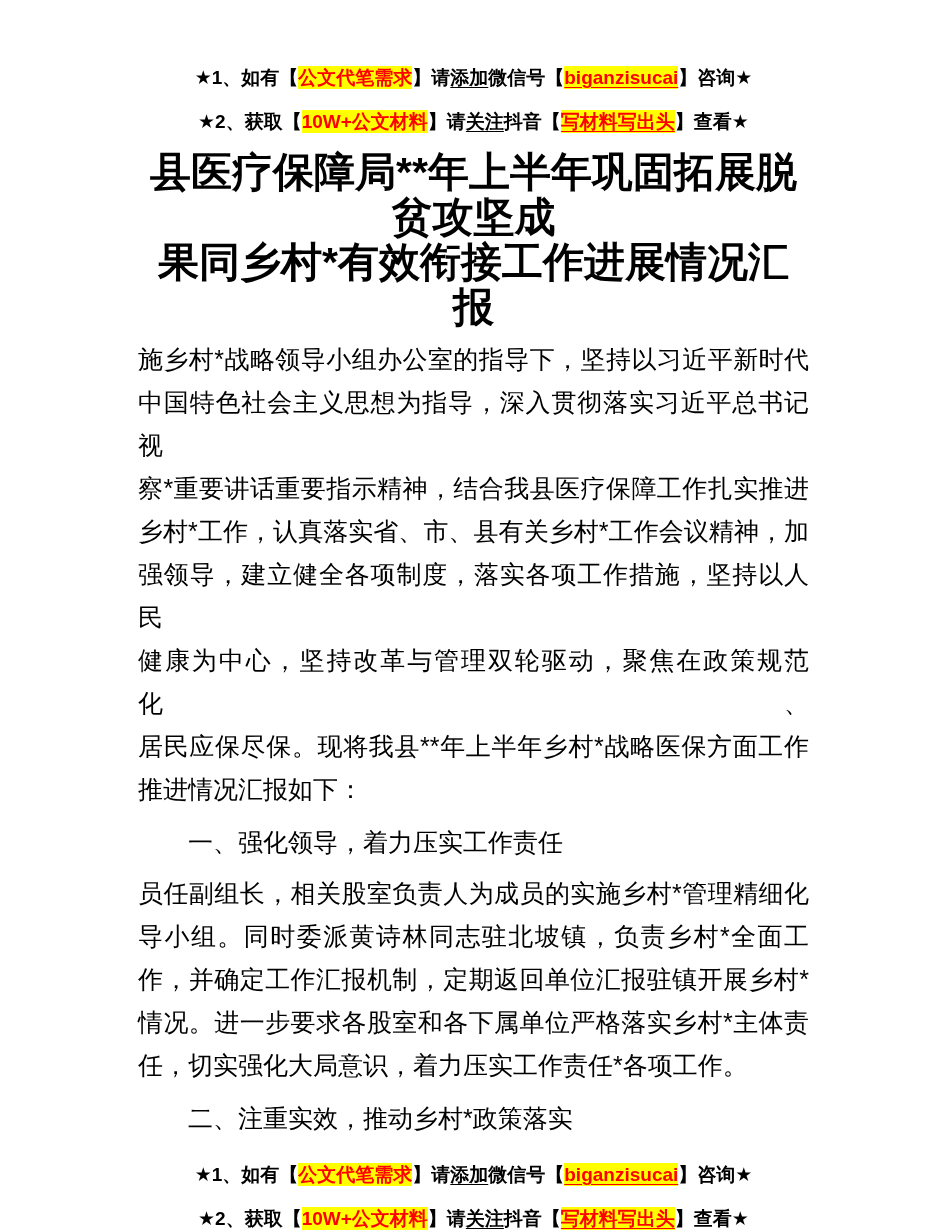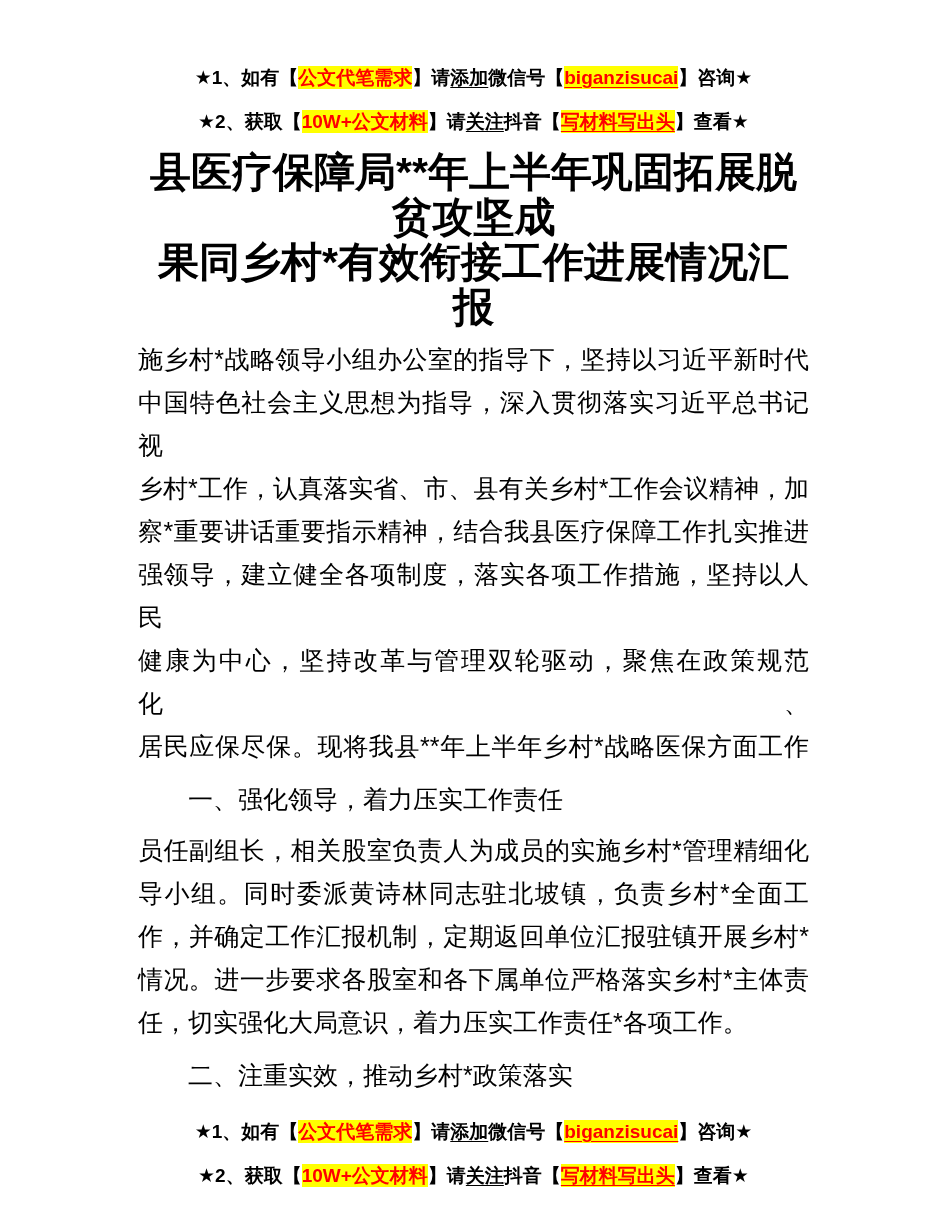--- a/index.html
+++ b/index.html
@@ -85,25 +85,26 @@
 
     <div class="doc-title">
       <div>县医疗保障局**年上半年巩固拓展脱贫攻坚成</div>
       <div>果同乡村*有效衔接工作进展情况汇报</div>
     </div>
 
     <div class="doc">
         <div class="doc-paragraph">
           <div class="doc-line">施乡村*战略领导小组办公室的指导下，坚持以习近平新时代</div>
           <div class="doc-line">中国特色社会主义思想为指导，深入贯彻落实习近平总书记视</div>
+          <div class="doc-line">察*重要讲话重要指示精神，结合我县医疗保障工作扎实推进</div>
           <div class="doc-line">乡村*工作，认真落实省、市、县有关乡村*工作会议精神，加</div>
-          <div class="doc-line">察*重要讲话重要指示精神，结合我县医疗保障工作扎实推进</div>
           <div class="doc-line">强领导，建立健全各项制度，落实各项工作措施，坚持以人民</div>
           <div class="doc-line">健康为中心，坚持改革与管理双轮驱动，聚焦在政策规范化、</div>
           <div class="doc-line">居民应保尽保。现将我县**年上半年乡村*战略医保方面工作</div>
+          <div class="doc-line no-justify">推进情况汇报如下：</div>
         </div>
         <div class="doc-heading">一、强化领导，着力压实工作责任</div>
         <div class="doc-paragraph">
           <div class="doc-line">员任副组长，相关股室负责人为成员的实施乡村*管理精细化</div>
           <div class="doc-line">导小组。同时委派黄诗林同志驻北坡镇，负责乡村*全面工</div>
           <div class="doc-line">作，并确定工作汇报机制，定期返回单位汇报驻镇开展乡村*</div>
           <div class="doc-line">情况。进一步要求各股室和各下属单位严格落实乡村*主体责</div>
           <div class="doc-line no-justify">任，切实强化大局意识，着力压实工作责任*各项工作。</div>
         </div>
         <div class="doc-heading">二、注重实效，推动乡村*政策落实</div>

